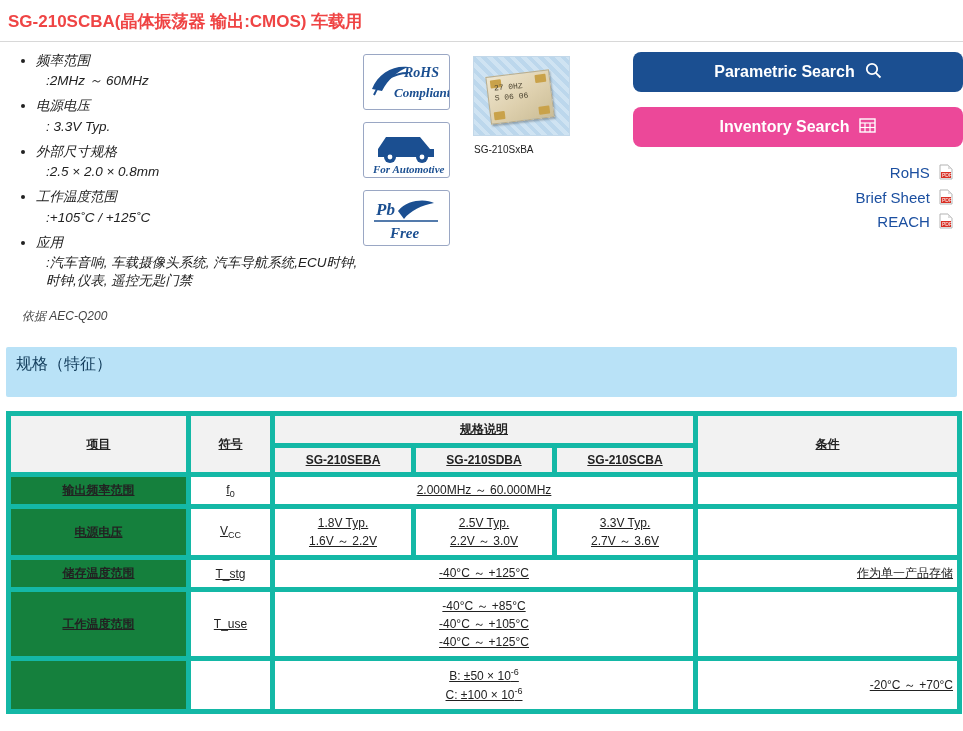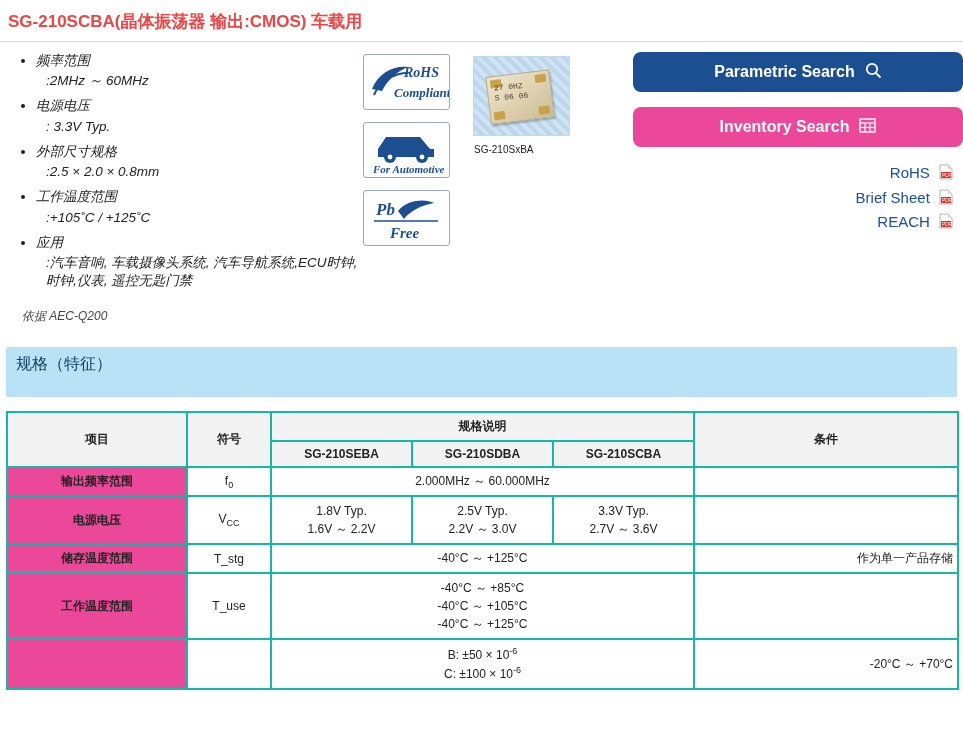--- a/index.html
+++ b/index.html
@@ -187,32 +187,33 @@
   }
   
   table.spec {
     border-collapse: collapse;
     width: 951px;
     margin: 14px 6px 0 6px;
     font-size: 12px;
     table-layout: fixed;
   }
   table.spec th, table.spec td {
-    border: 2px solid #14b8a6;
+    border: 5px solid #14b8a6;
     text-align: center;
     vertical-align: middle;
     padding: 5px 4px;
     color: #222;
+    text-decoration: underline;
   }
   table.spec thead th {
     background: #f2f2f2;
     font-weight: bold;
   }
   table.spec td.item {
-    background: #ec4899;
+    background: #15803d;
     font-weight: bold;
   }
   table.spec td.cond {
     text-align: right;
     padding-left: 8px;
   }
   .sub {
     font-size: 9px;
     vertical-align: sub;
   }

